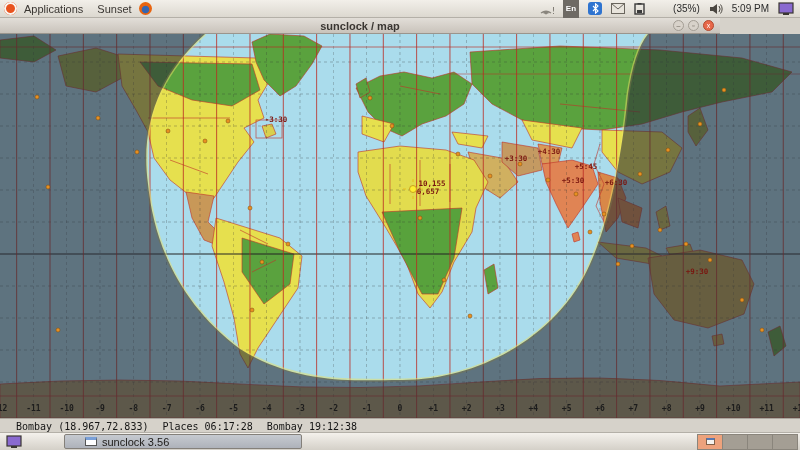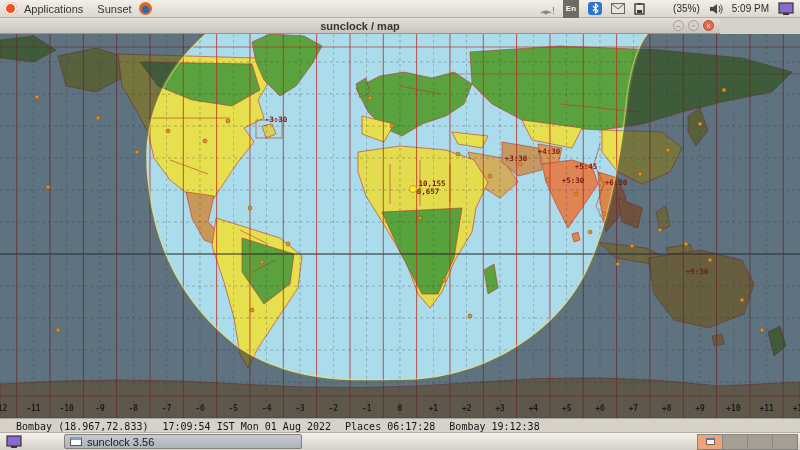--- a/index.html
+++ b/index.html
@@ -38,21 +38,21 @@
     border-top:1px solid #aaa69e;box-sizing:border-box;
     font-family:"DejaVu Sans Mono",monospace;font-size:10px;color:#141414;
     display:flex;align-items:flex-end;padding-left:16px;white-space:pre;}
   #status-bar span{margin-right:14px;}
   
   #taskbar{left:0;top:432px;width:800px;height:18px;
     background:linear-gradient(#f4f1ec,#d4d0c8);border-top:1px solid #b4b0a8;
     box-sizing:border-box;display:flex;align-items:center;}
   .task-btn{margin-left:42px;width:238px;height:15px;background:linear-gradient(#c6cad0,#aeb2ba);
     border:1px solid #84807a;border-radius:2px;display:flex;align-items:center;gap:5px;
-    padding-left:5px;box-sizing:border-box;font-size:11px;color:#22201e;}
+    padding-left:20px;box-sizing:border-box;font-size:11px;color:#22201e;}
   .winglyph{width:12px;height:9px;background:#fff;border:1px solid #555;box-sizing:border-box;
     border-top:3px solid #7aa0d8;}
   .ws-switcher{margin-left:auto;margin-right:2px;display:flex;border:1px solid #8a857c;}
   .ws-cell{width:24px;height:14px;background:#a49e94;border-right:1px solid #8a857c;
     display:flex;align-items:center;justify-content:center;}
   .ws-cell:last-child{border-right:none;}
   .ws-cell.active{background:#eda27c;}
   .ws-win{width:9px;height:7px;background:#f4f2ee;border:1px solid #806048;
     border-top:2px solid #5878b0;box-sizing:border-box;}
   svg text{font-family:"DejaVu Sans Mono",monospace;}
@@ -312,21 +312,20 @@
         <text x="699.97" y="377" font-size="8" font-weight="bold" fill="#1c1c1c" text-anchor="middle">+9</text>
         <text x="733.3" y="377" font-size="8" font-weight="bold" fill="#1c1c1c" text-anchor="middle">+10</text>
         <text x="766.63" y="377" font-size="8" font-weight="bold" fill="#1c1c1c" text-anchor="middle">+11</text>
         <text x="799.96" y="377" font-size="8" font-weight="bold" fill="#1c1c1c" text-anchor="middle">+12</text>
       </g>
 </svg>
 </div>
 
 <div id="status-bar" class="abs">
   <span>Bombay (18.967,72.833)</span>
-  <span>17:09:54 IST Mon 01 Aug 2022</span>
   <span>Places 06:17:28</span>
   <span>Bombay 19:12:38</span>
 </div>
 
 <div id="taskbar" class="abs">
   <svg width="16" height="14" style="margin-left:6px">
     <rect x="1" y="1" width="14" height="10" fill="#8a6ad0" stroke="#3a3632" stroke-width="1.2"></rect>
     <rect x="5" y="11" width="6" height="2" fill="#3a3632"></rect>
   </svg>
   <div class="task-btn">

